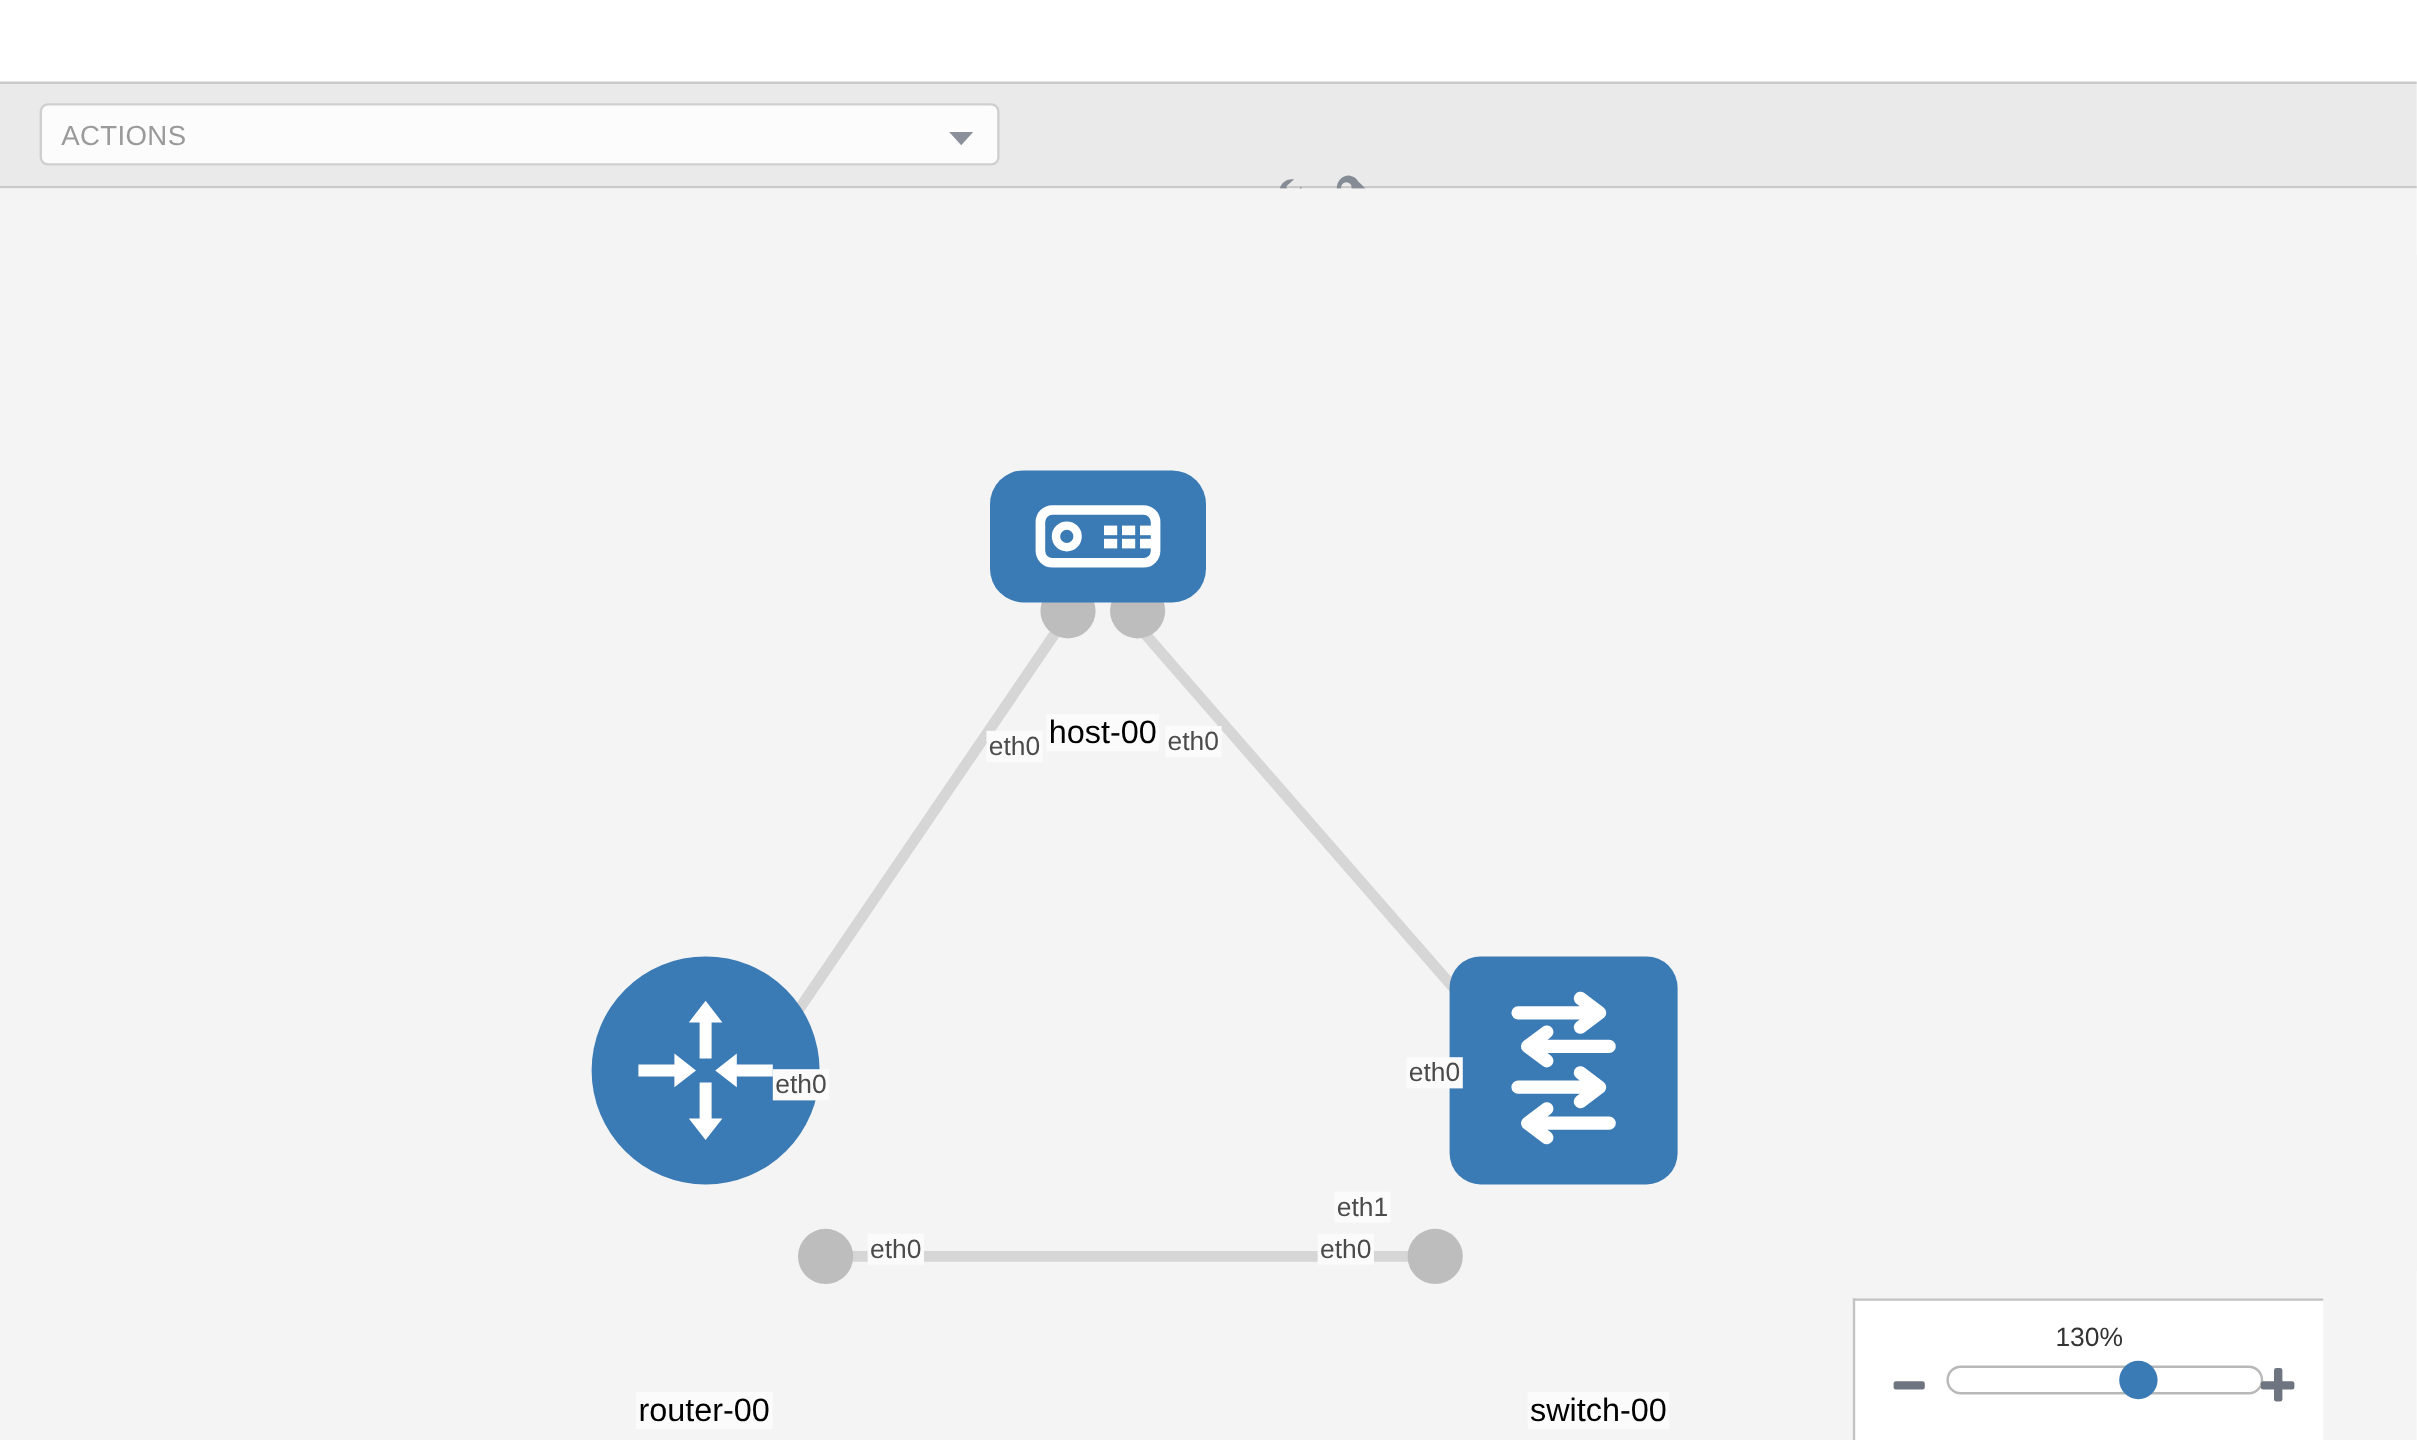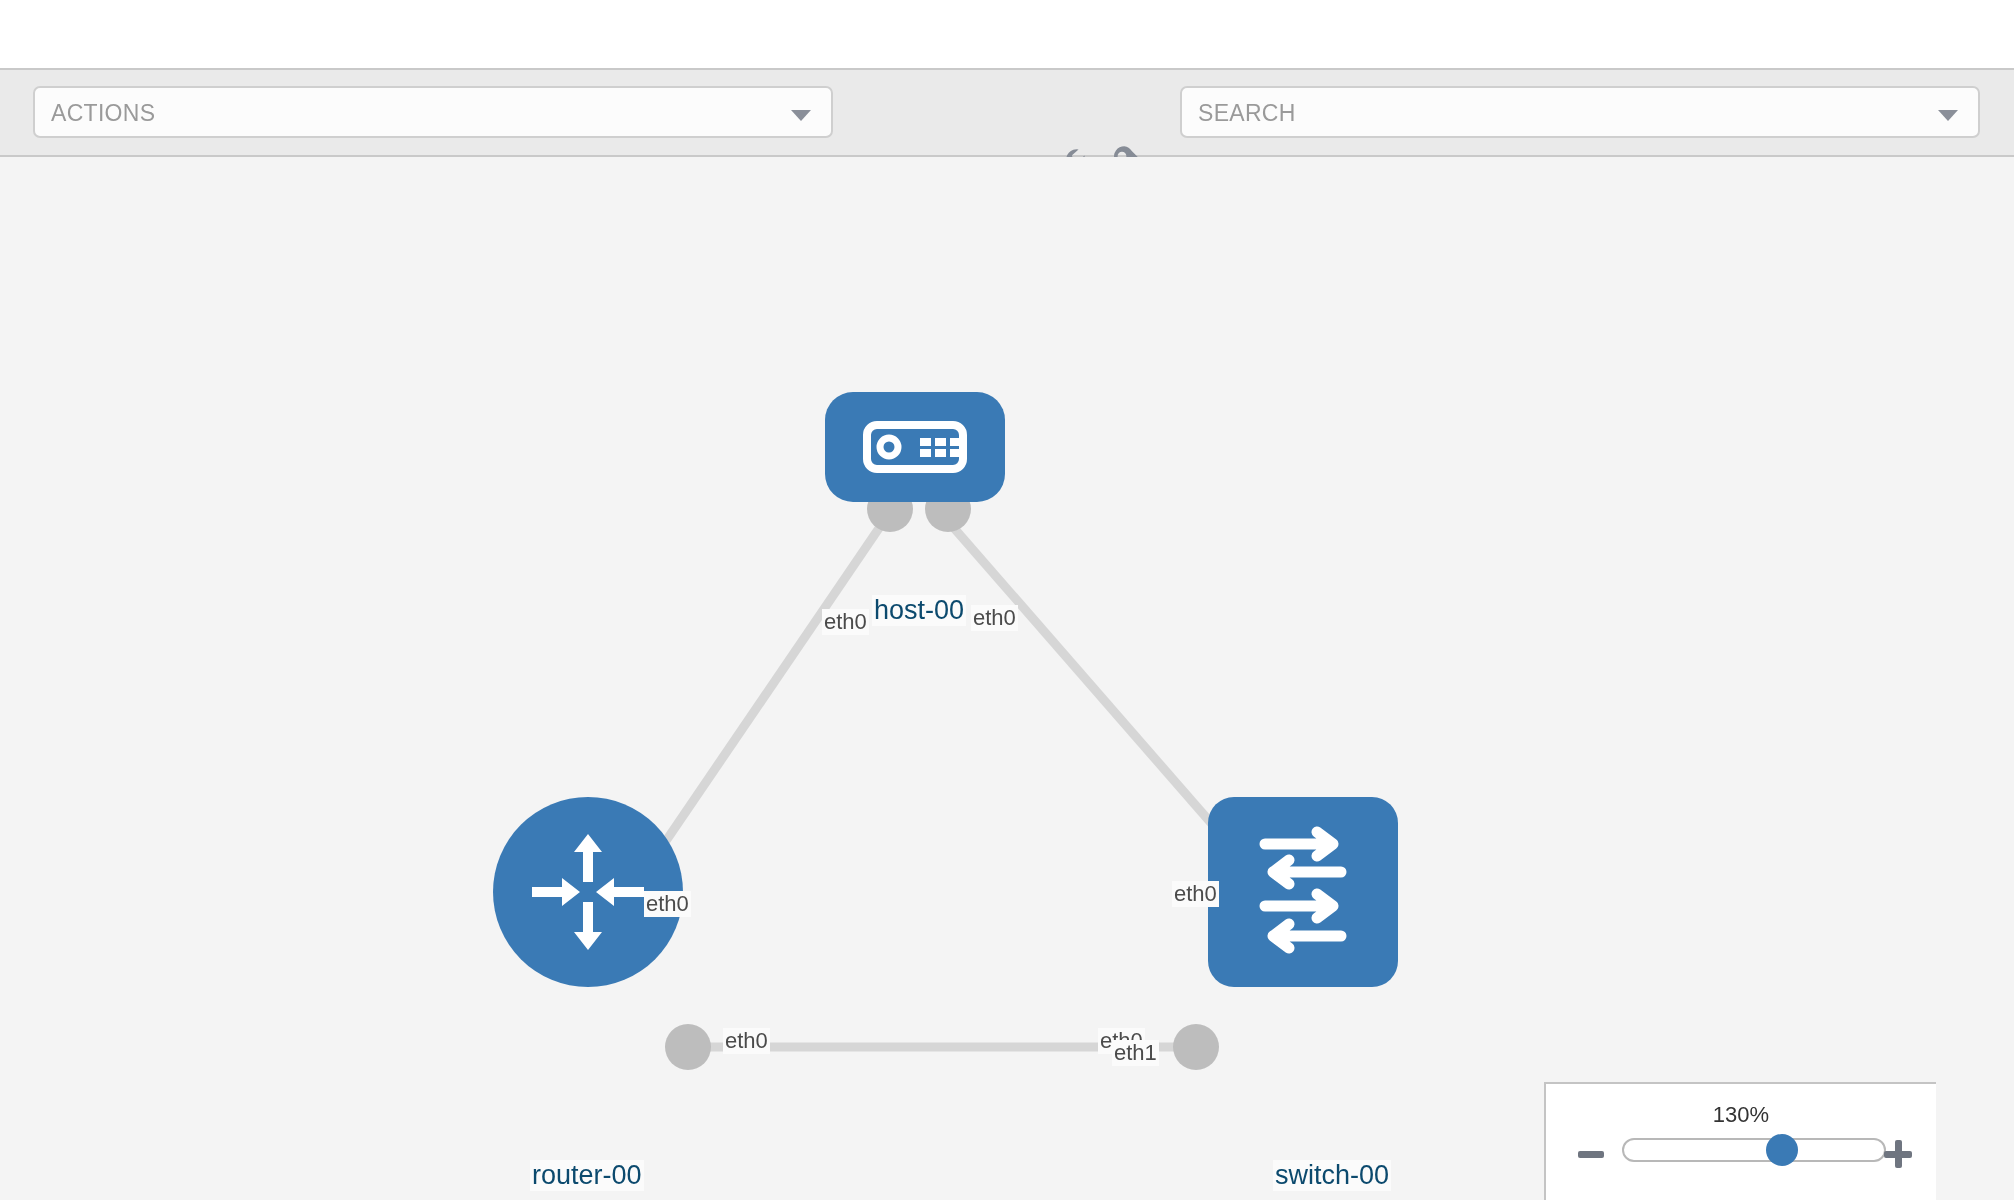--- a/index.html
+++ b/index.html
@@ -121,21 +121,21 @@
     overflow: hidden;
   }
   #topology-svg {
     position: absolute;
     left: 0; top: 0;
   }
 
   .node-label {
     position: absolute;
     font-size: 27px;
-    color: #0c4a6e;
+    color: #000000;
     background: #fbfbfb;
     white-space: nowrap;
     padding: 0 2px;
   }
   .edge-label {
     position: absolute;
     font-size: 22px;
     color: #4b4b4b;
     background: #fbfbfb;
     white-space: nowrap;
@@ -228,24 +228,20 @@
         <path fill="#868c96" d="M20.1 3.9a5.5 5.5 0 0 0-6.3 6.9L4.2 20.4a1.8 1.8 0 0 0 0 2.5 1.8 1.8 0 0 0 2.5 0l9.6-9.6a5.5 5.5 0 0 0 6.9-6.3l-3.2 3.2-2.7-0.6-0.6-2.7 3.4-3.0z"></path>
       </svg>
     </div>
 
     <div class="tool-icon" id="key-btn">
       <svg width="46" height="46" viewBox="0 0 24 24" aria-hidden="true">
         <path fill="#868c96" d="M8.5 2.2a5.4 5.4 0 1 0 3.0 9.9l1.7 1.7 1.6-1.0 1.3 1.3 1.5-1.0 1.3 1.4 1.7-1.6-8.2-8.2a5.4 5.4 0 0 0-3.9-2.5zm-1.2 2.9a2.3 2.3 0 1 1 0 4.6 2.3 2.3 0 0 1 0-4.6z"></path>
       </svg>
     </div>
 
-    <div class="select-box" id="search-select">
-      <span class="sel-label">SEARCH</span>
-      <span class="caret"></span>
-    </div>
   </div>
 
   <div class="canvas">
 
     <svg id="topology-svg" width="2014" height="1043">
       <defs>
 
         <g id="ico-server">
           <rect x="-48" y="-22" width="96" height="44" rx="10" ry="10" fill="none" stroke="#ffffff" stroke-width="8"></rect>
           <circle cx="-26" cy="0" r="9" fill="none" stroke="#ffffff" stroke-width="7"></circle>
@@ -315,21 +311,21 @@
     <div class="node-label" style="left:1245px; top:1003px;margin-left:28px;">switch-00</div>
 
     <div class="edge-label" style="left:822px; top:452px;">eth0</div>
     <div class="edge-label" style="left:644px; top:734px;">eth0</div>
 
     <div class="edge-label" style="left:971px; top:448px;">eth0</div>
     <div class="edge-label" style="left:1172px; top:724px;">eth0</div>
 
     <div class="edge-label" style="left:723px; top:871px;">eth0</div>
     <div class="edge-label" style="left:1098px; top:871px; z-index:1;">eth0</div>
-    <div class="edge-label" style="left:1112px; top:883px; z-index:2;">eth1</div>
+    <div class="edge-label" style="left:1112px; top:836px; z-index:2;">eth1</div>
   </div>
 
   <div class="zoom-panel">
     <div class="zoom-value">130%</div>
     <div class="zoom-minus" title="Zoom out"></div>
     <div class="zoom-track"></div>
     <div class="zoom-thumb" id="zoom-thumb" style="left: 219.84px;"></div>
     <div class="zoom-plus" title="Zoom in"></div>
   </div>
 

